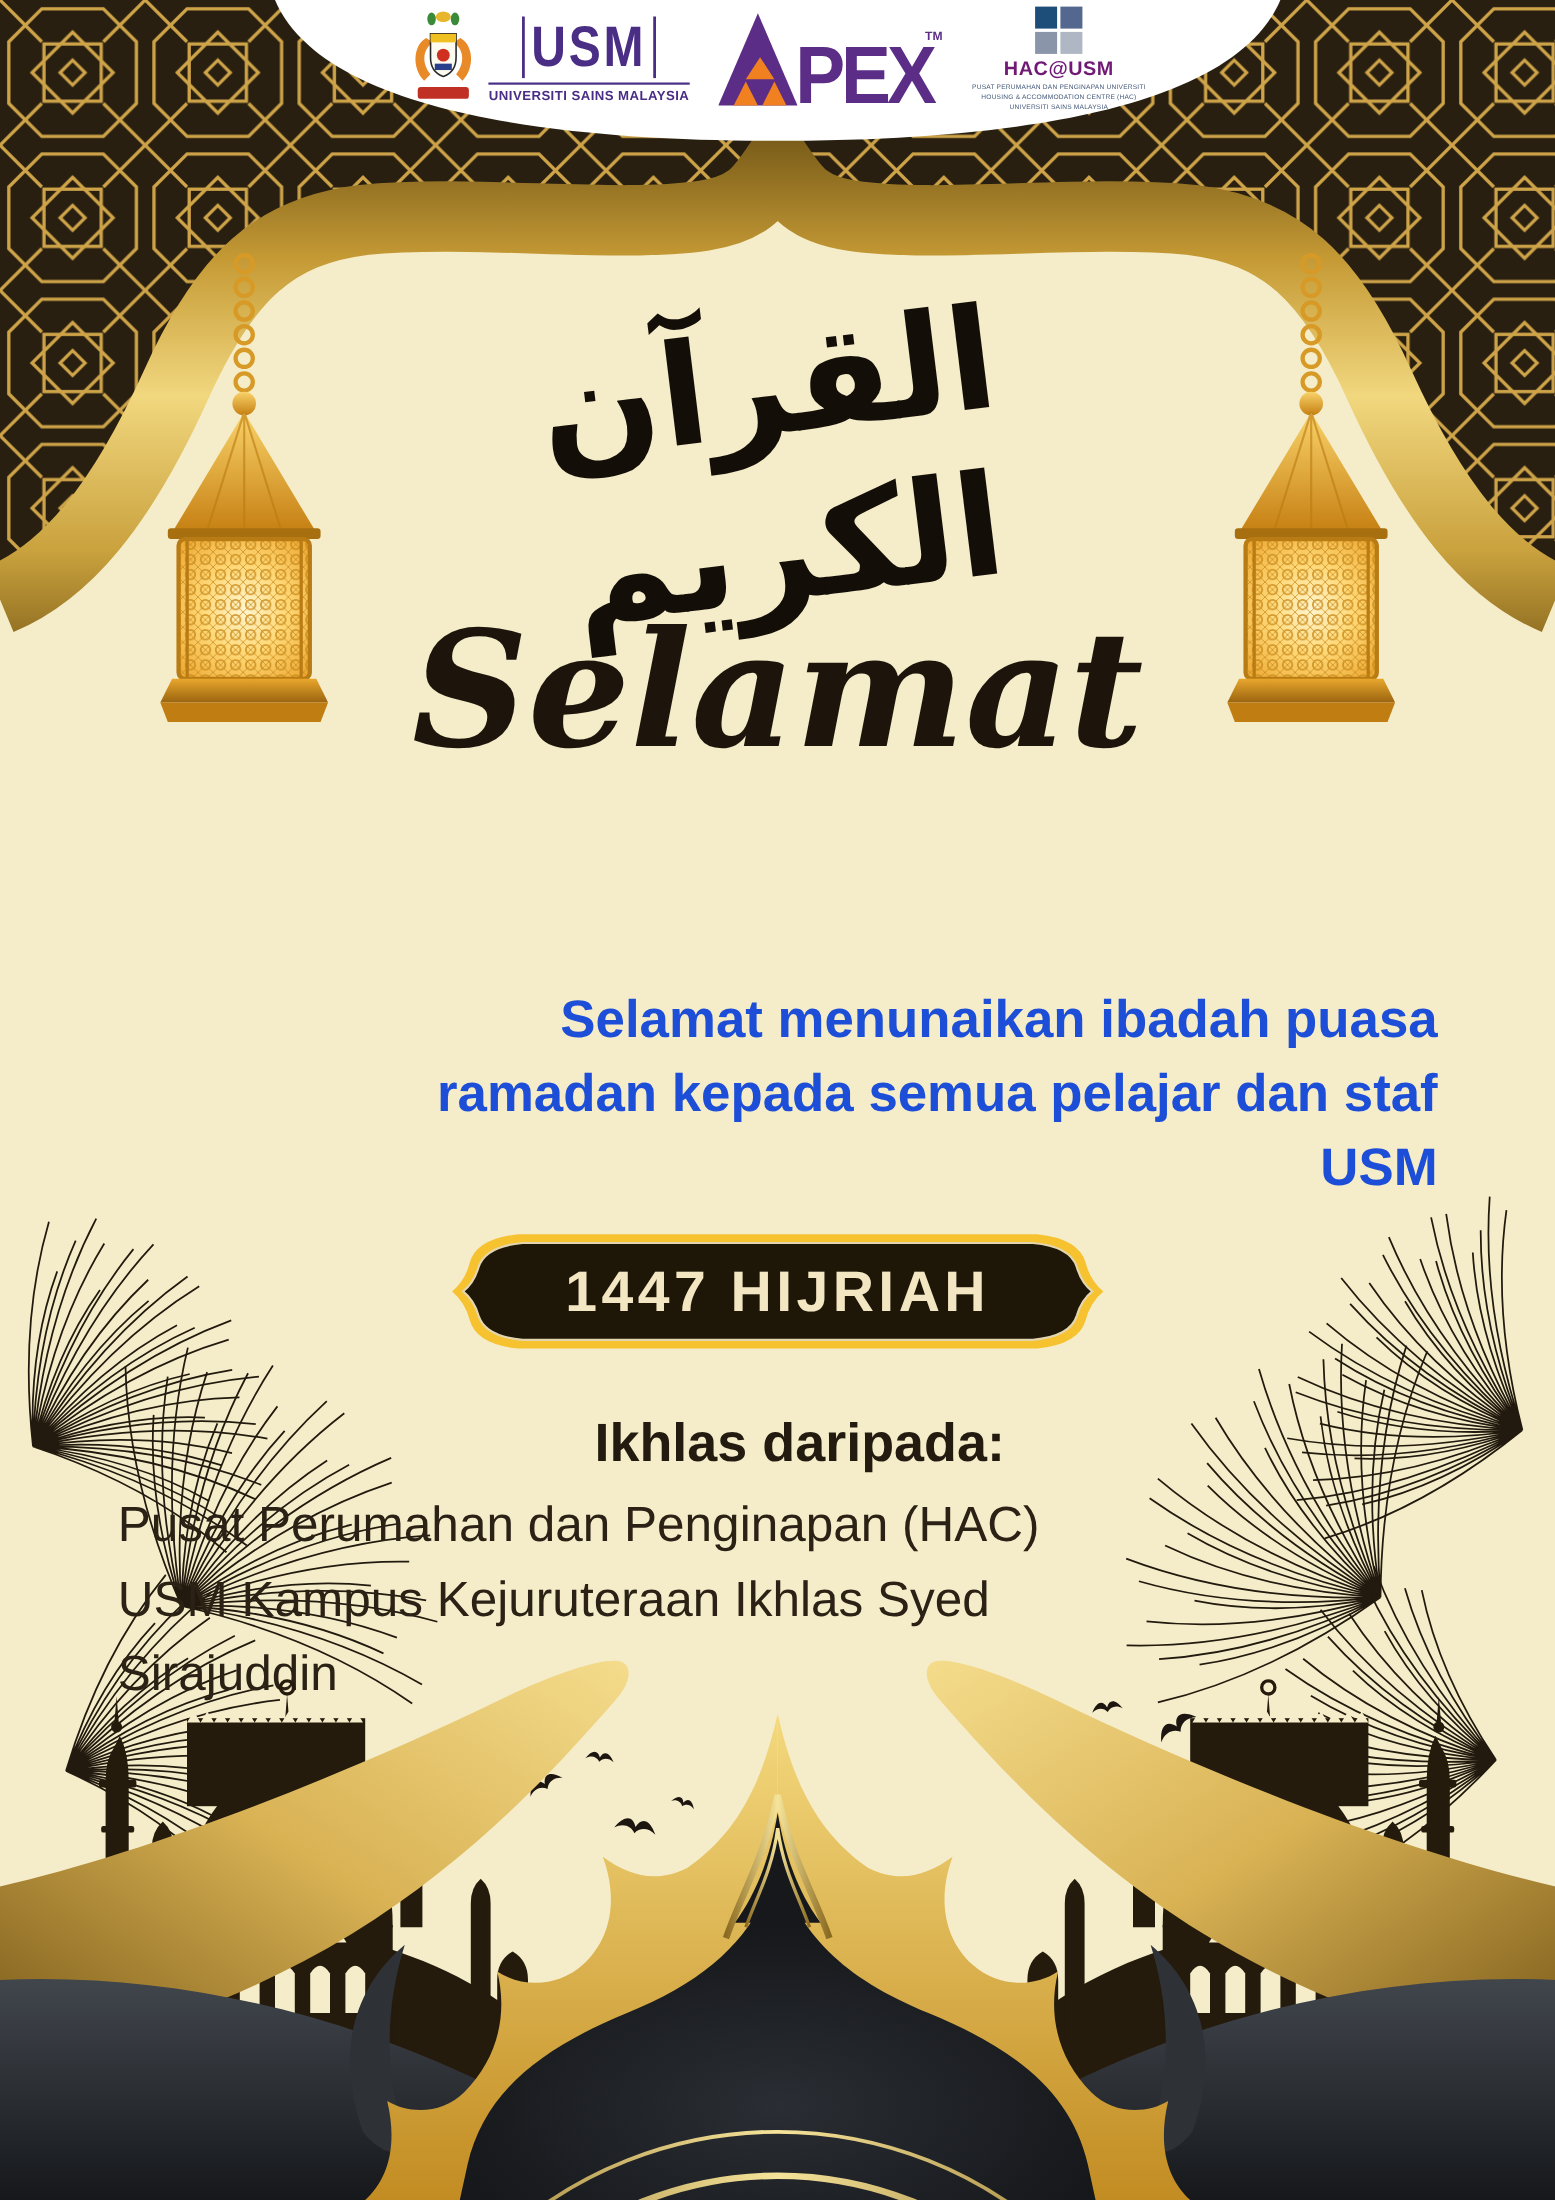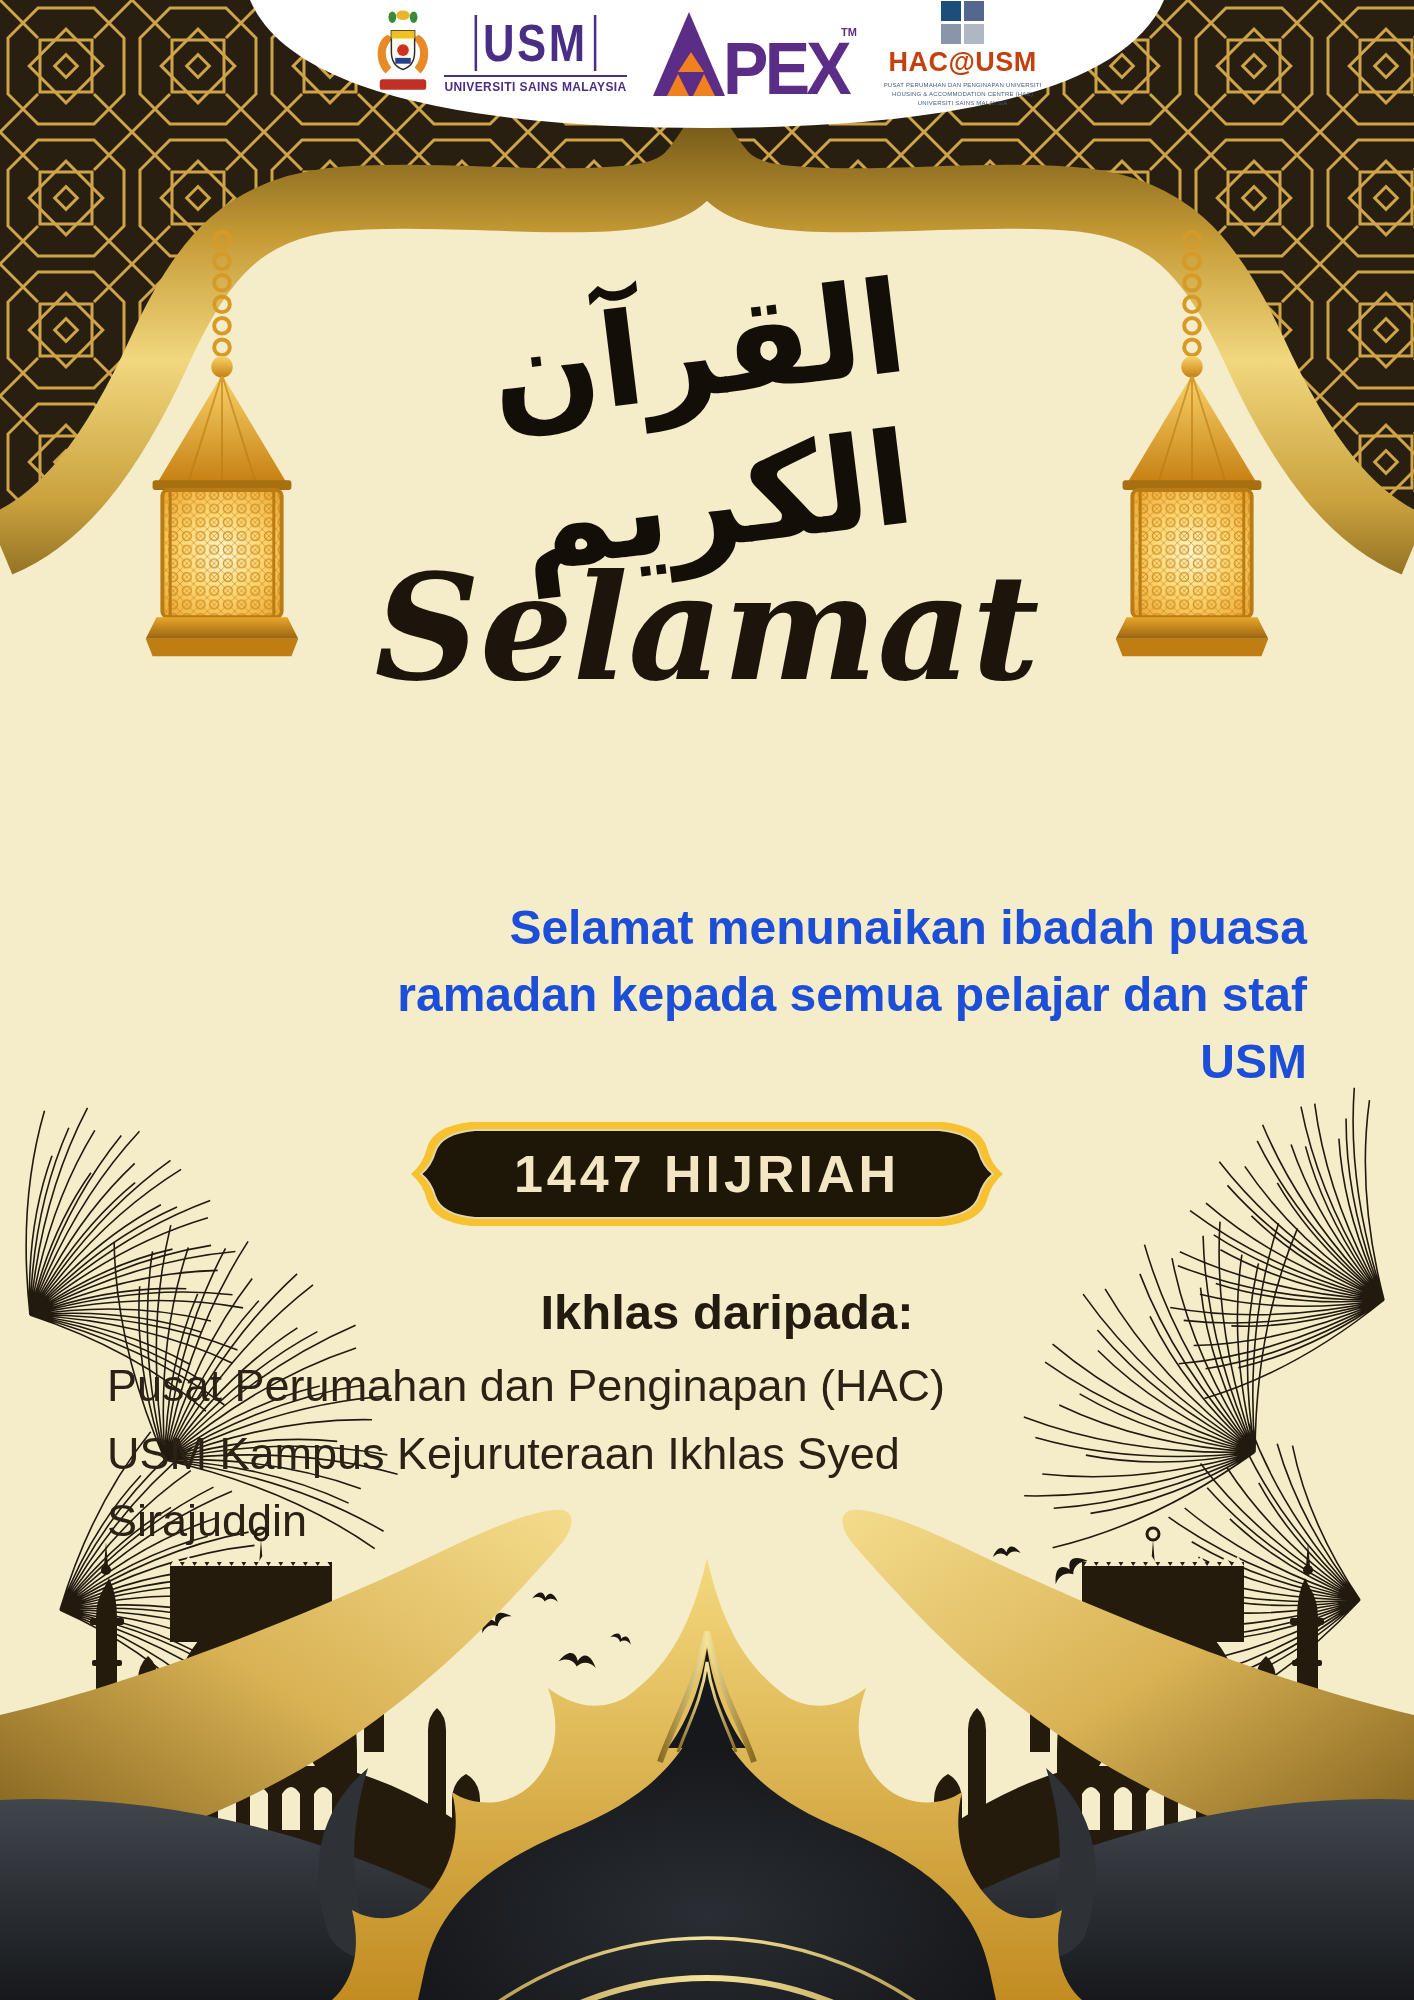--- a/index.html
+++ b/index.html
@@ -19,21 +19,21 @@
   .usm-col{display:flex;flex-direction:column;align-items:center;}
   .usm-acronym{font-size:52px;font-weight:bold;color:#4a2e85;letter-spacing:3px;line-height:1;
                border-left:3px solid #4a2e85;border-right:3px solid #4a2e85;padding:2px 7px;
                transform:scaleX(.84);}
   .usm-caption{margin-top:4px;font-size:12px;font-weight:bold;color:#4a2e85;letter-spacing:.4px;
                border-top:2px solid #4a2e85;padding-top:3px;white-space:nowrap;}
   .apex-tm{font-size:11px;}
   .hac-col{display:flex;flex-direction:column;align-items:center;gap:3px;}
   .hac-squares{display:grid;grid-template-columns:20px 20px;gap:3px;}
   .hac-squares span{width:20px;height:20px;display:block;}
-  .hac-name{font-size:27px;font-weight:bold;color:#c2410c;letter-spacing:.5px;}
+  .hac-name{font-size:18px;font-weight:bold;color:#701a75;letter-spacing:.5px;}
   .hac-cap{font-size:6px;color:#44597a;text-align:center;line-height:1.5;letter-spacing:.2px;}
 
   .calligraphy{position:absolute;left:447px;top:208px;width:520px;height:436px;
                display:flex;align-items:center;justify-content:center;text-align:center;
                font-family:"DejaVu Sans",sans-serif;font-weight:bold;font-size:128px;line-height:1.18;
                color:#130e08;transform:rotate(-7deg);direction:rtl;}
   .title{position:absolute;left:0;top:548px;width:100%;text-align:center;
          font-family:"DejaVu Serif",serif;font-style:italic;font-weight:bold;
          font-size:146px;line-height:1.1;color:#1d150c;}
   .subtitle{position:absolute;left:107px;top:894px;width:1200px;text-align:right;

